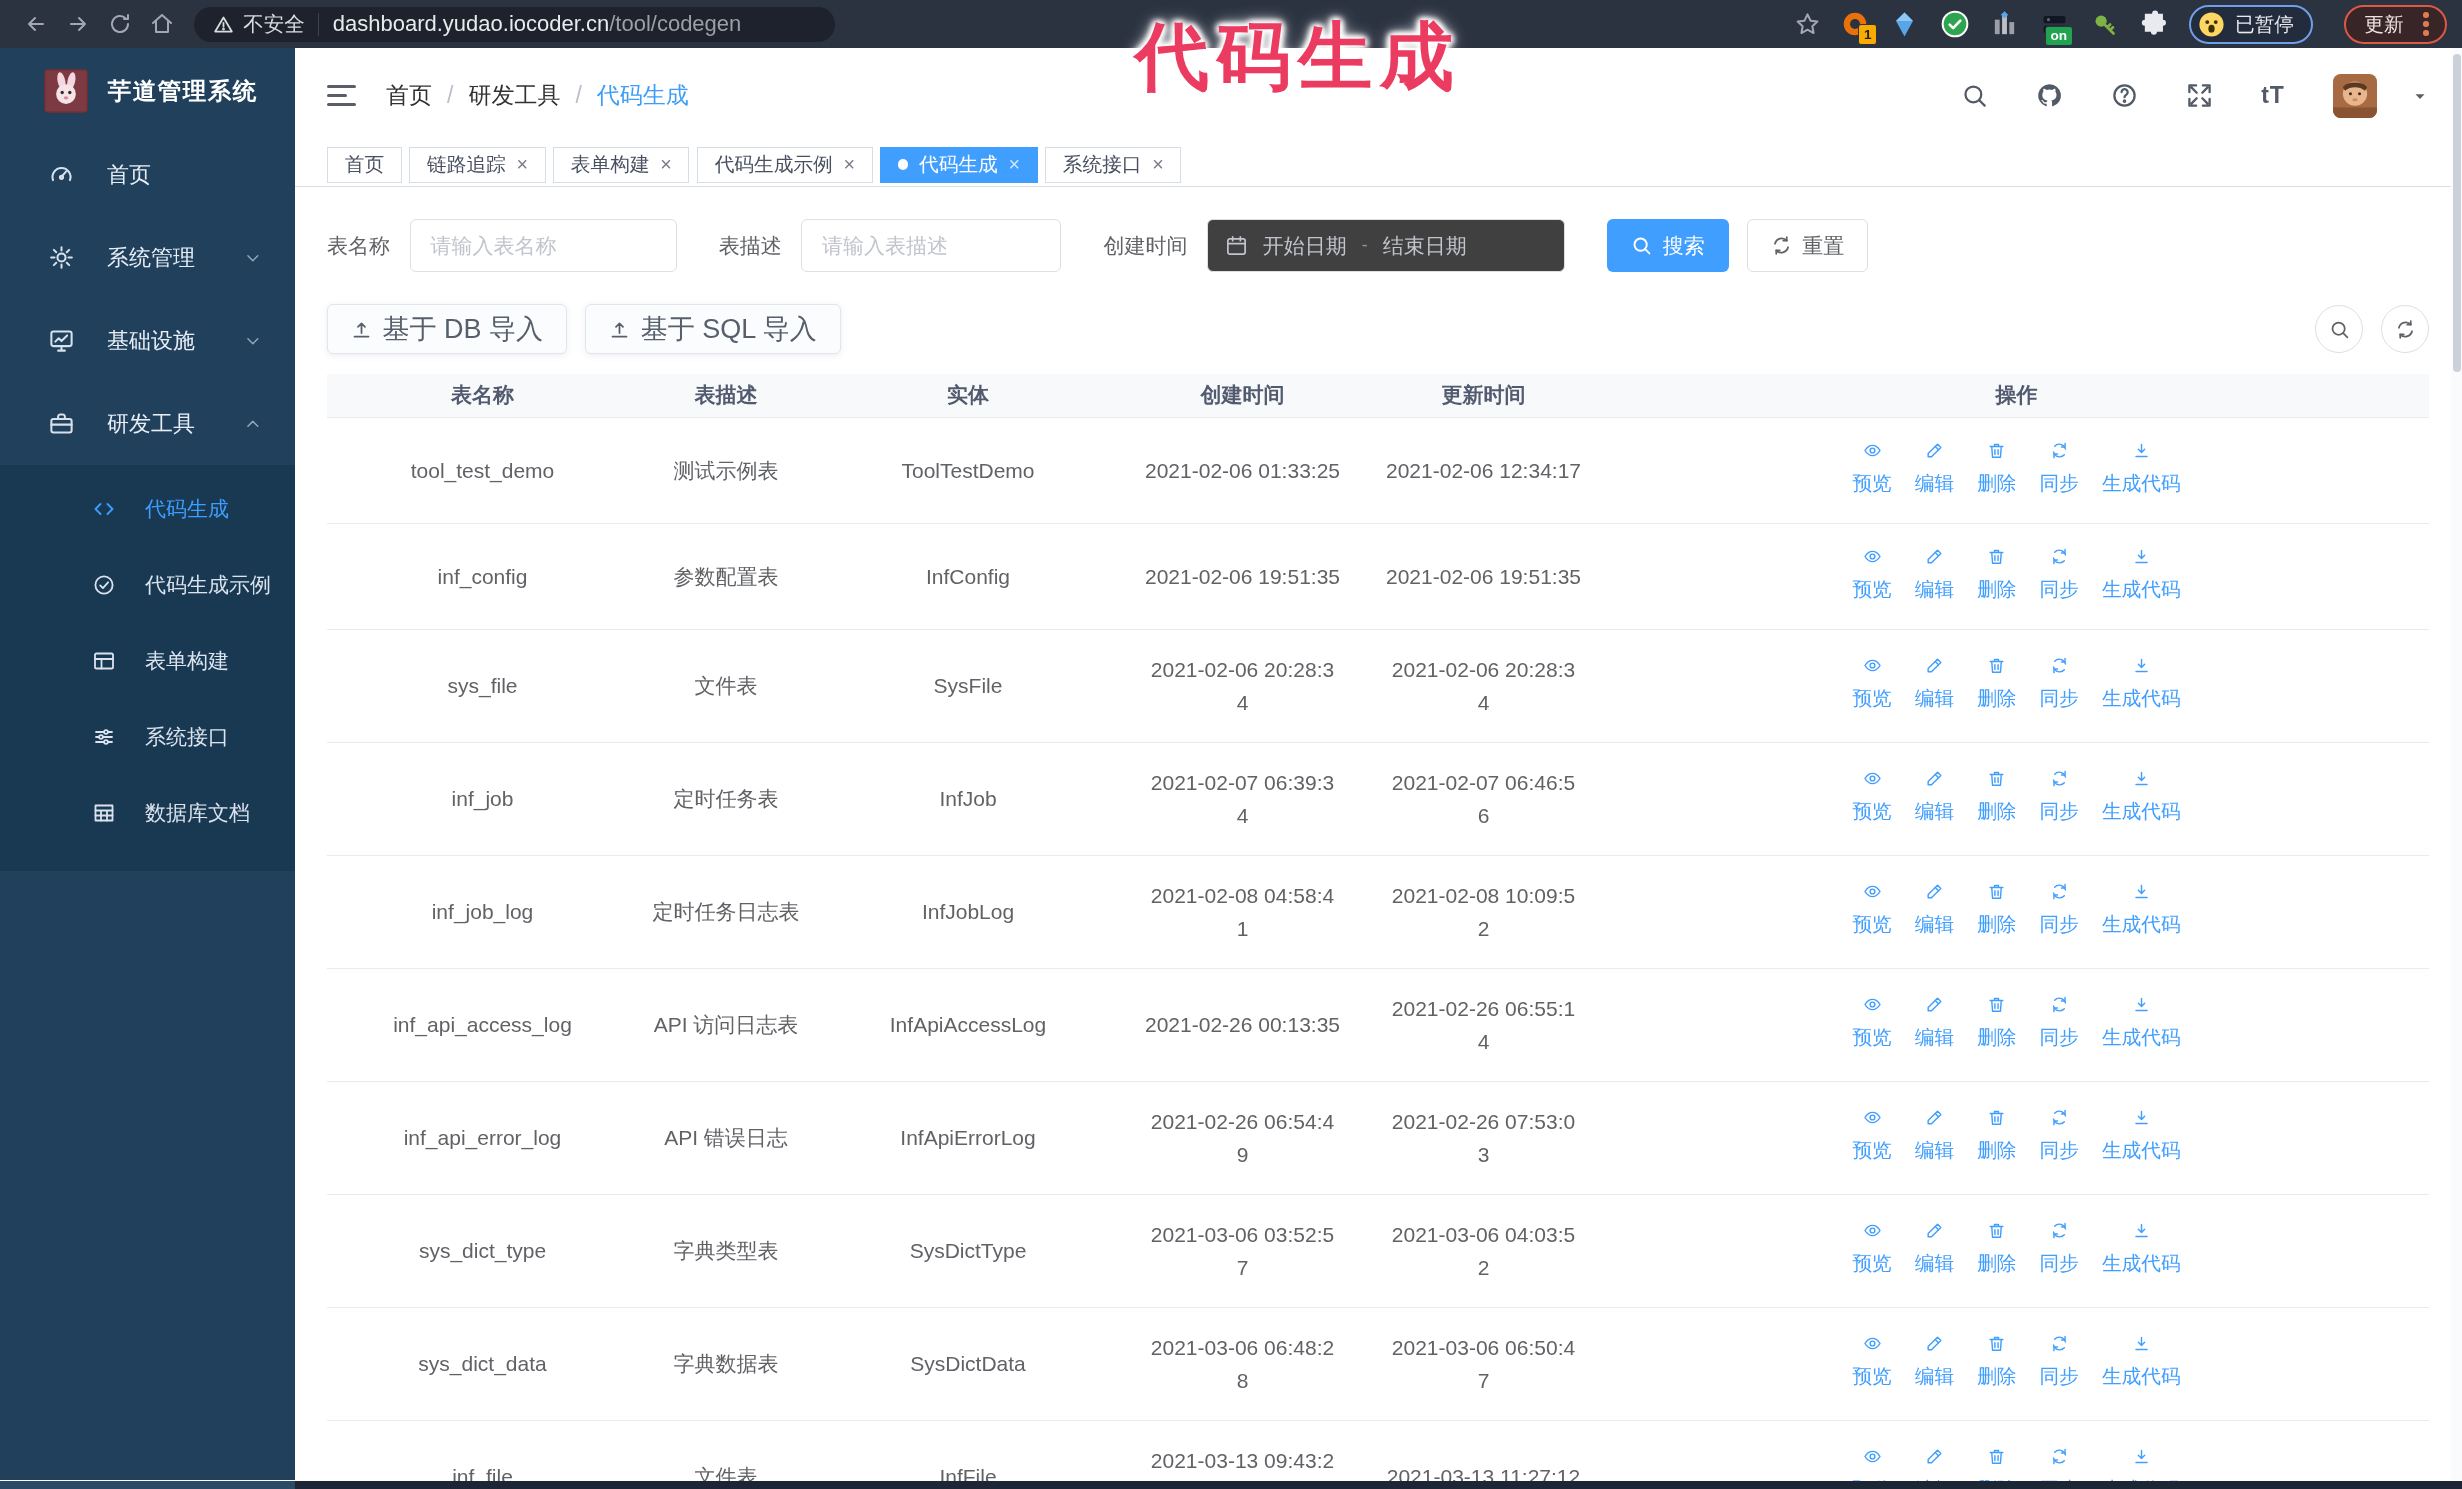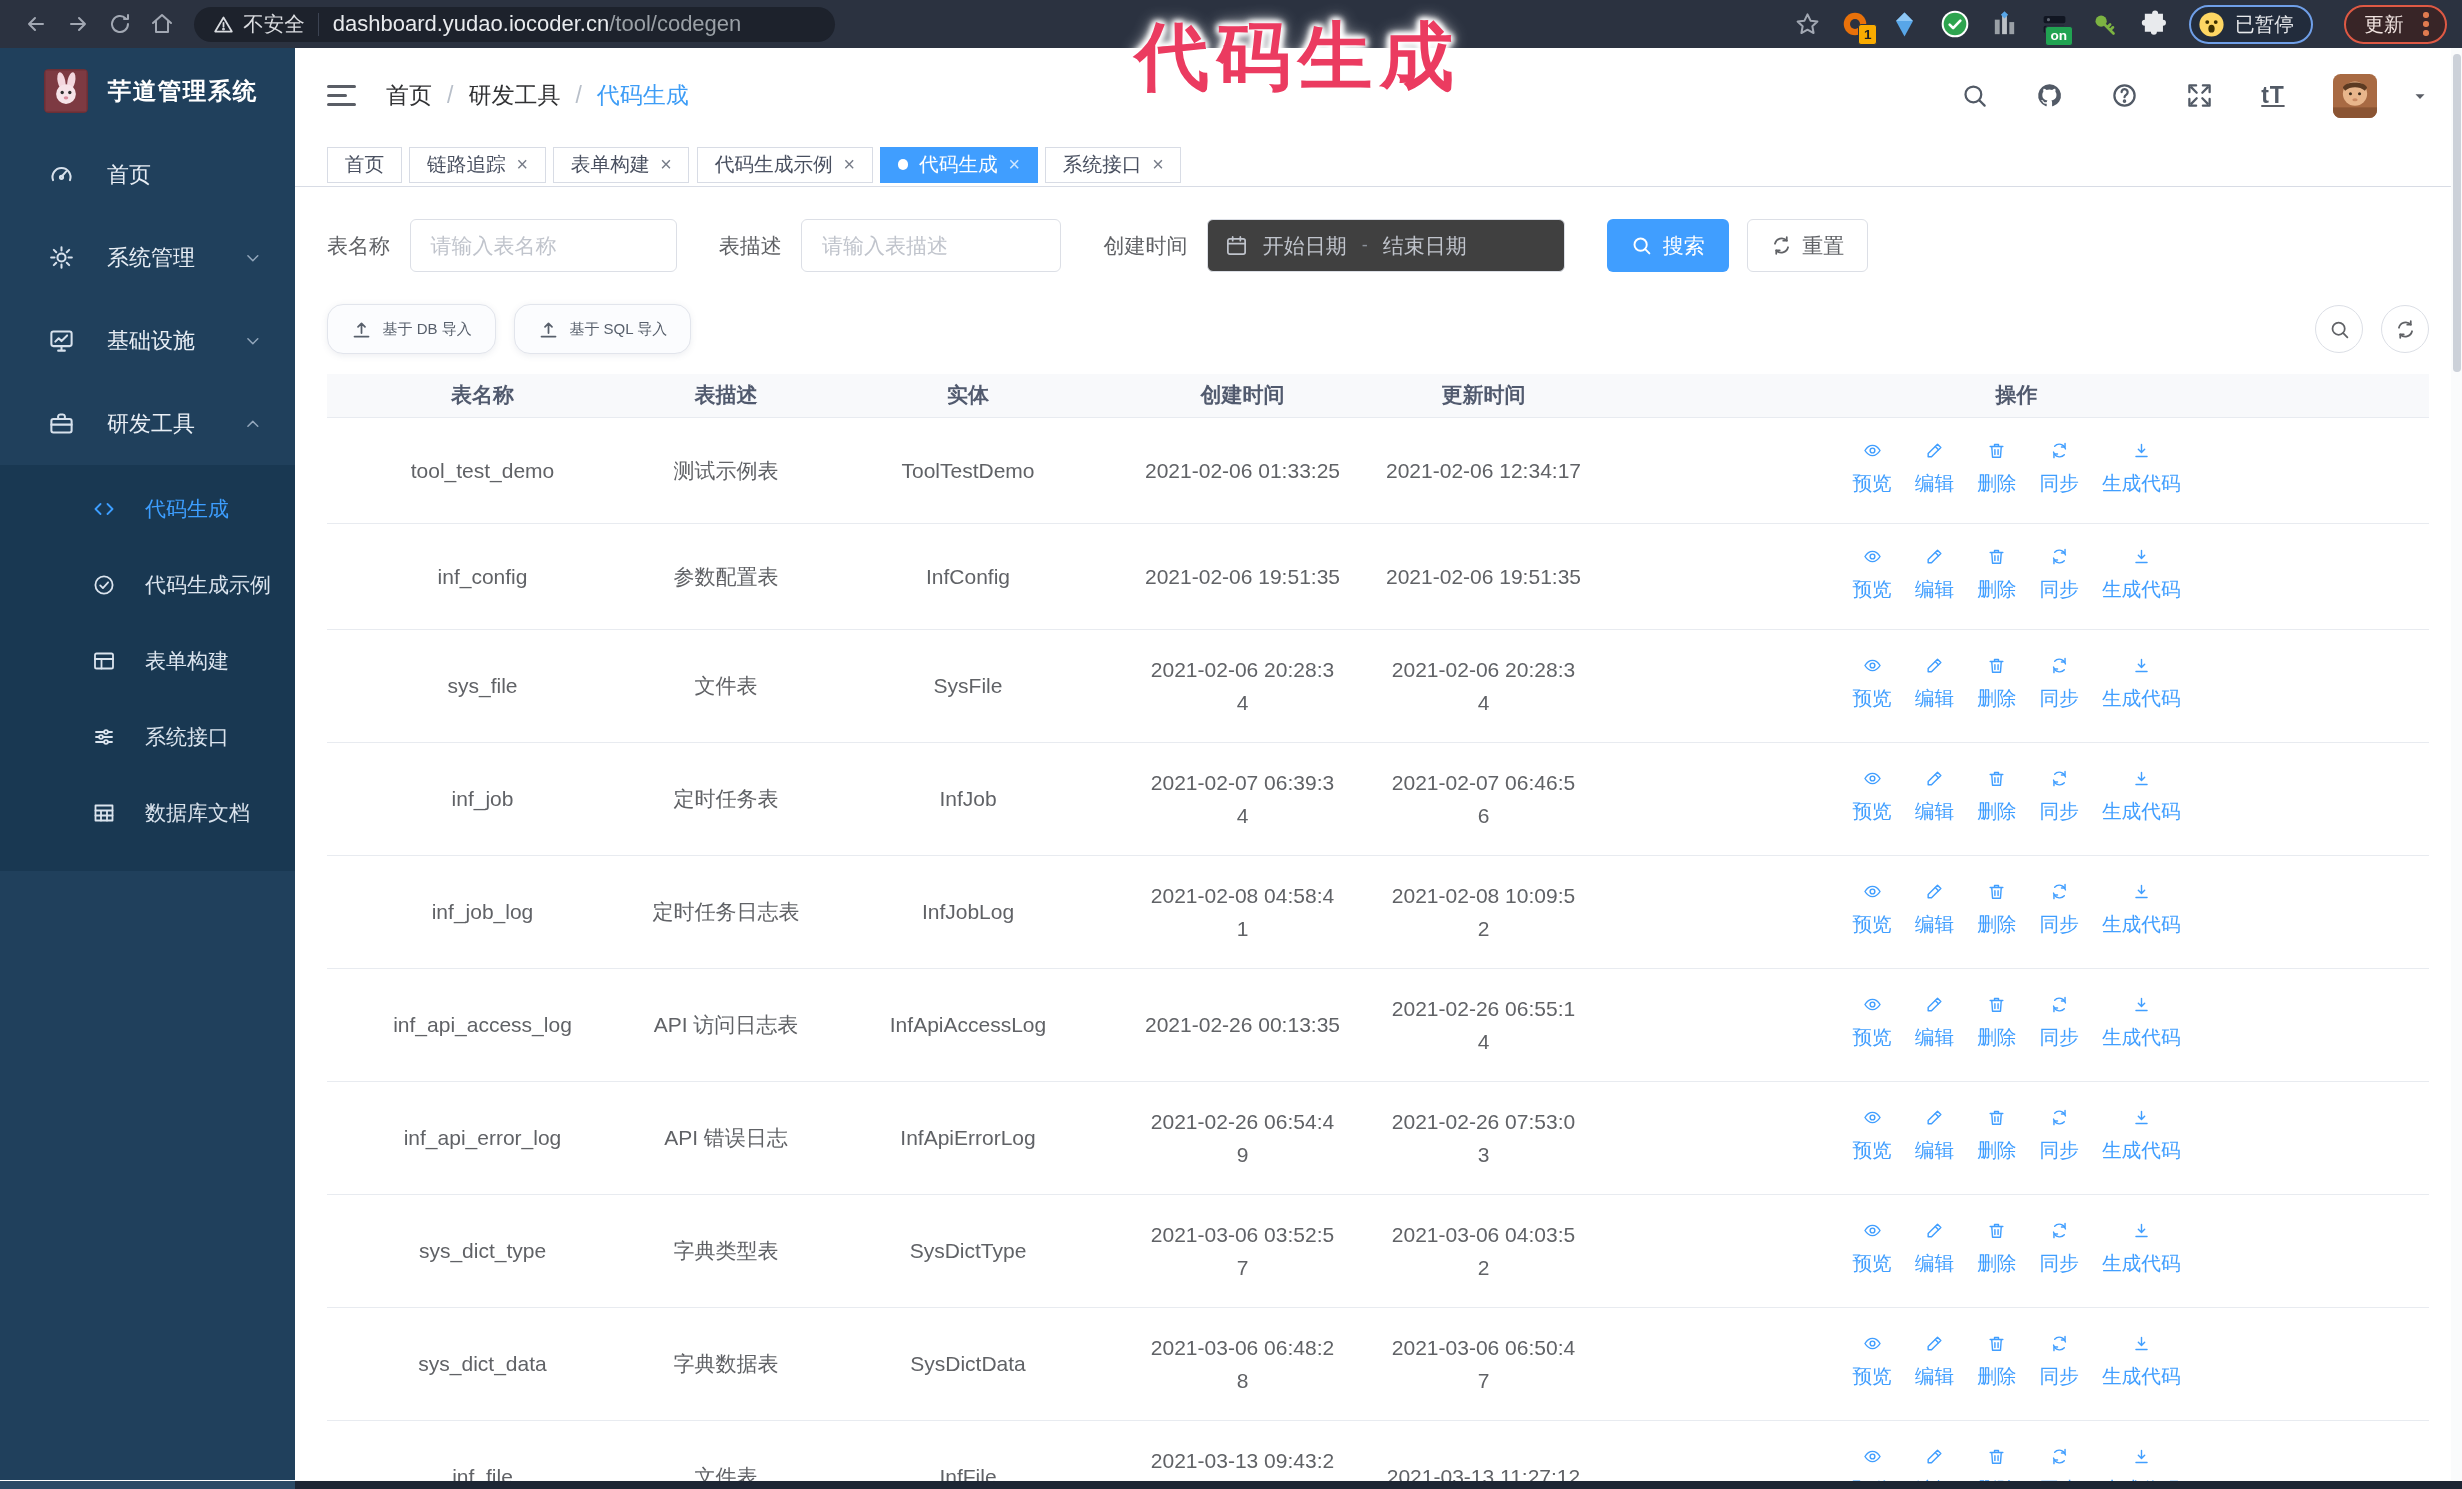--- a/index.html
+++ b/index.html
@@ -53,21 +53,21 @@
   .main{position:absolute;left:295px;top:48px;right:0;bottom:9px;background:#fff;overflow:hidden;z-index:1;}
   .navbar{height:95px;display:flex;align-items:center;padding:0 33px 0 32px;}
   .hamburger{display:flex;flex-direction:column;gap:6px;cursor:pointer;}
   .hamburger i{display:block;height:3px;background:#5a5e66;border-radius:1.5px;}
   .hamburger i:nth-child(1){width:29px;}
   .hamburger i:nth-child(2){width:19.7px;}
   .hamburger i:nth-child(3){width:29px;}
   .breadcrumb{margin-left:30px;display:flex;align-items:center;gap:15px;font-size:23px;color:#303133;}
   .crumb-sep{color:#b8bfc9;}
   .crumb:last-of-type{color:#3e9df6;}
-  .nav-actions{margin-left:auto;display:flex;align-items:center;gap:48px;color:#5a5e66;text-decoration:underline;}
+  .nav-actions{margin-left:auto;display:flex;align-items:center;gap:48px;color:#5a5e66;}
   .nav-actions .na-icon{width:27px;height:27px;color:#525a66;}
   .tt{font-size:23px;color:#525a66;font-weight:700;letter-spacing:0.8px;}
   .avatar{width:44px;height:44px;border-radius:7.6px;overflow:hidden;flex:0 0 auto;}
   .caret{width:18px;height:18px;color:#5a5e66;margin-left:-13.6px;}
 
   .tabbar{height:44px;display:flex;align-items:center;gap:7.6px;padding-left:32px;border-bottom:0.8px solid #d8dce5;}
   .tab{height:36px;display:flex;align-items:center;padding:0 16.7px;border:0.8px solid #d8dce5;font-size:19.7px;color:#495060;background:#fff;gap:10.6px;cursor:pointer;white-space:nowrap;}
   .tab.active{background:#409eff;border-color:#409eff;color:#fff;}
   .tab .dot{width:10.6px;height:10.6px;border-radius:50%;background:#fff;}
   .tab .close{font-size:19.7px;line-height:1;opacity:.75;}
@@ -81,21 +81,21 @@
   .date-box{width:358px;height:53px;border:0.8px solid #dcdfe6;border-radius:6px;display:flex;align-items:center;padding:0 16.7px;gap:15px;font-size:21px;color:#c0c4cc;background:#404040;}
   .date-box .cal{width:23px;height:23px;color:#c0c4cc;flex:0 0 auto;}
   .date-sep{color:#8a9099;font-size:18px;}
   .btn{height:53px;border-radius:6px;font-size:21px;display:flex;align-items:center;gap:10.6px;padding:0 23px;cursor:pointer;border:0.8px solid transparent;white-space:nowrap;}
   .btn svg{width:21px;height:21px;}
   .btn-primary{background:#409eff;color:#fff;}
   .btn-plain{background:#fff;border-color:#dcdfe6;color:#606266;}
   .btn-reset{margin-left:18px;}
 
   .toolbar-row{display:flex;align-items:center;margin-bottom:19.7px;}
-  .btn-import{height:50px;background:#fbfcfe;border:0.8px solid #e2e5ec;border-radius:16px;font-size:15px;color:#575f6b;display:flex;align-items:center;gap:10.6px;padding:0 23px;margin-right:18px;box-shadow:0 1.5px 6px rgba(90,100,130,.10);cursor:pointer;text-align:right;}
+  .btn-import{height:50px;background:#fbfcfe;border:0.8px solid #e2e5ec;border-radius:6px;font-size:27px;color:#575f6b;display:flex;align-items:center;gap:10.6px;padding:0 23px;margin-right:18px;box-shadow:0 1.5px 6px rgba(90,100,130,.10);cursor:pointer;text-align:right;}
   .btn-import svg{width:21px;height:21px;color:#575f6b;}
   .round-group{margin-left:auto;display:flex;gap:18px;}
   .btn-round{width:48px;height:48px;border-radius:50%;border:0.8px solid #dcdfe6;background:#fff;display:flex;align-items:center;justify-content:center;color:#606266;cursor:pointer;}
   .btn-round svg{width:21px;height:21px;}
 
   table{width:100%;border-collapse:collapse;table-layout:fixed;}
   thead th{height:44px;background:#f8f9fb;font-size:21px;font-weight:700;color:#515a6e;text-align:center;border-bottom:0.8px solid #e8ebf0;}
   tbody td{text-align:center;font-size:21px;color:#606266;border-bottom:0.8px solid #e8ebf0;padding:23px 7.6px;line-height:33px;overflow:hidden;}
   td.wrap{white-space:pre-line;}
   .actions{display:flex;justify-content:center;align-items:center;gap:23px;}

